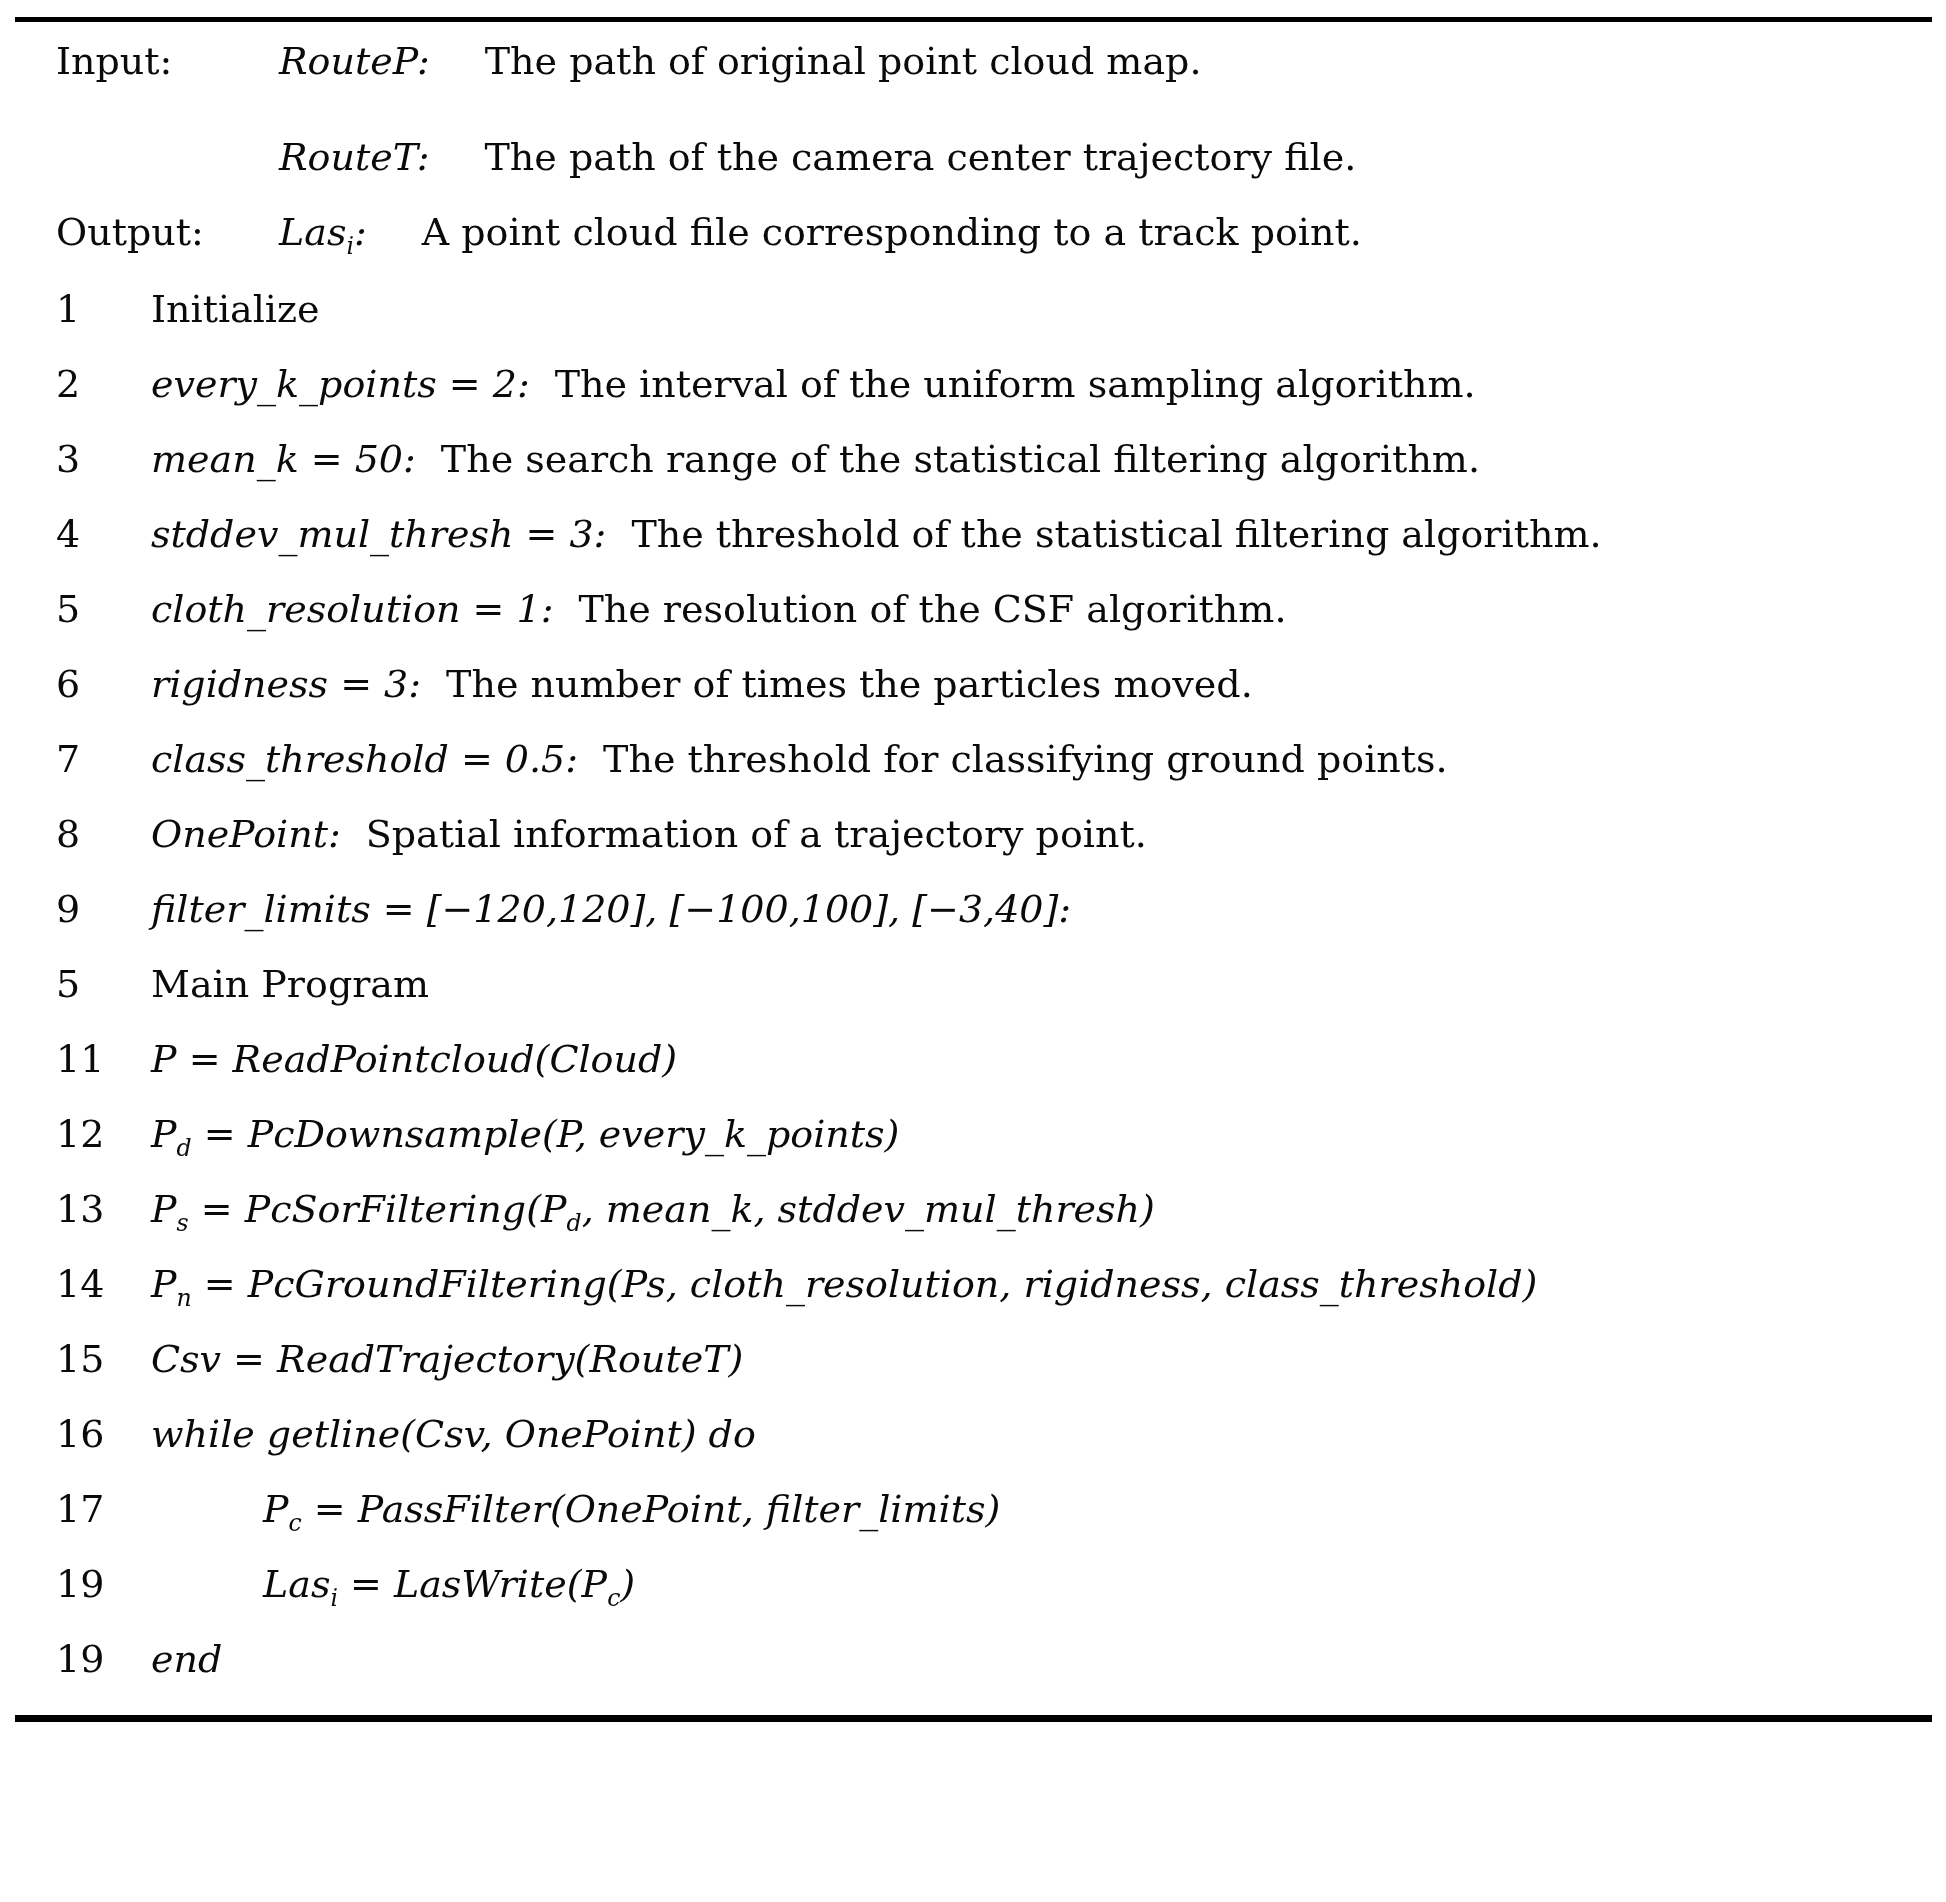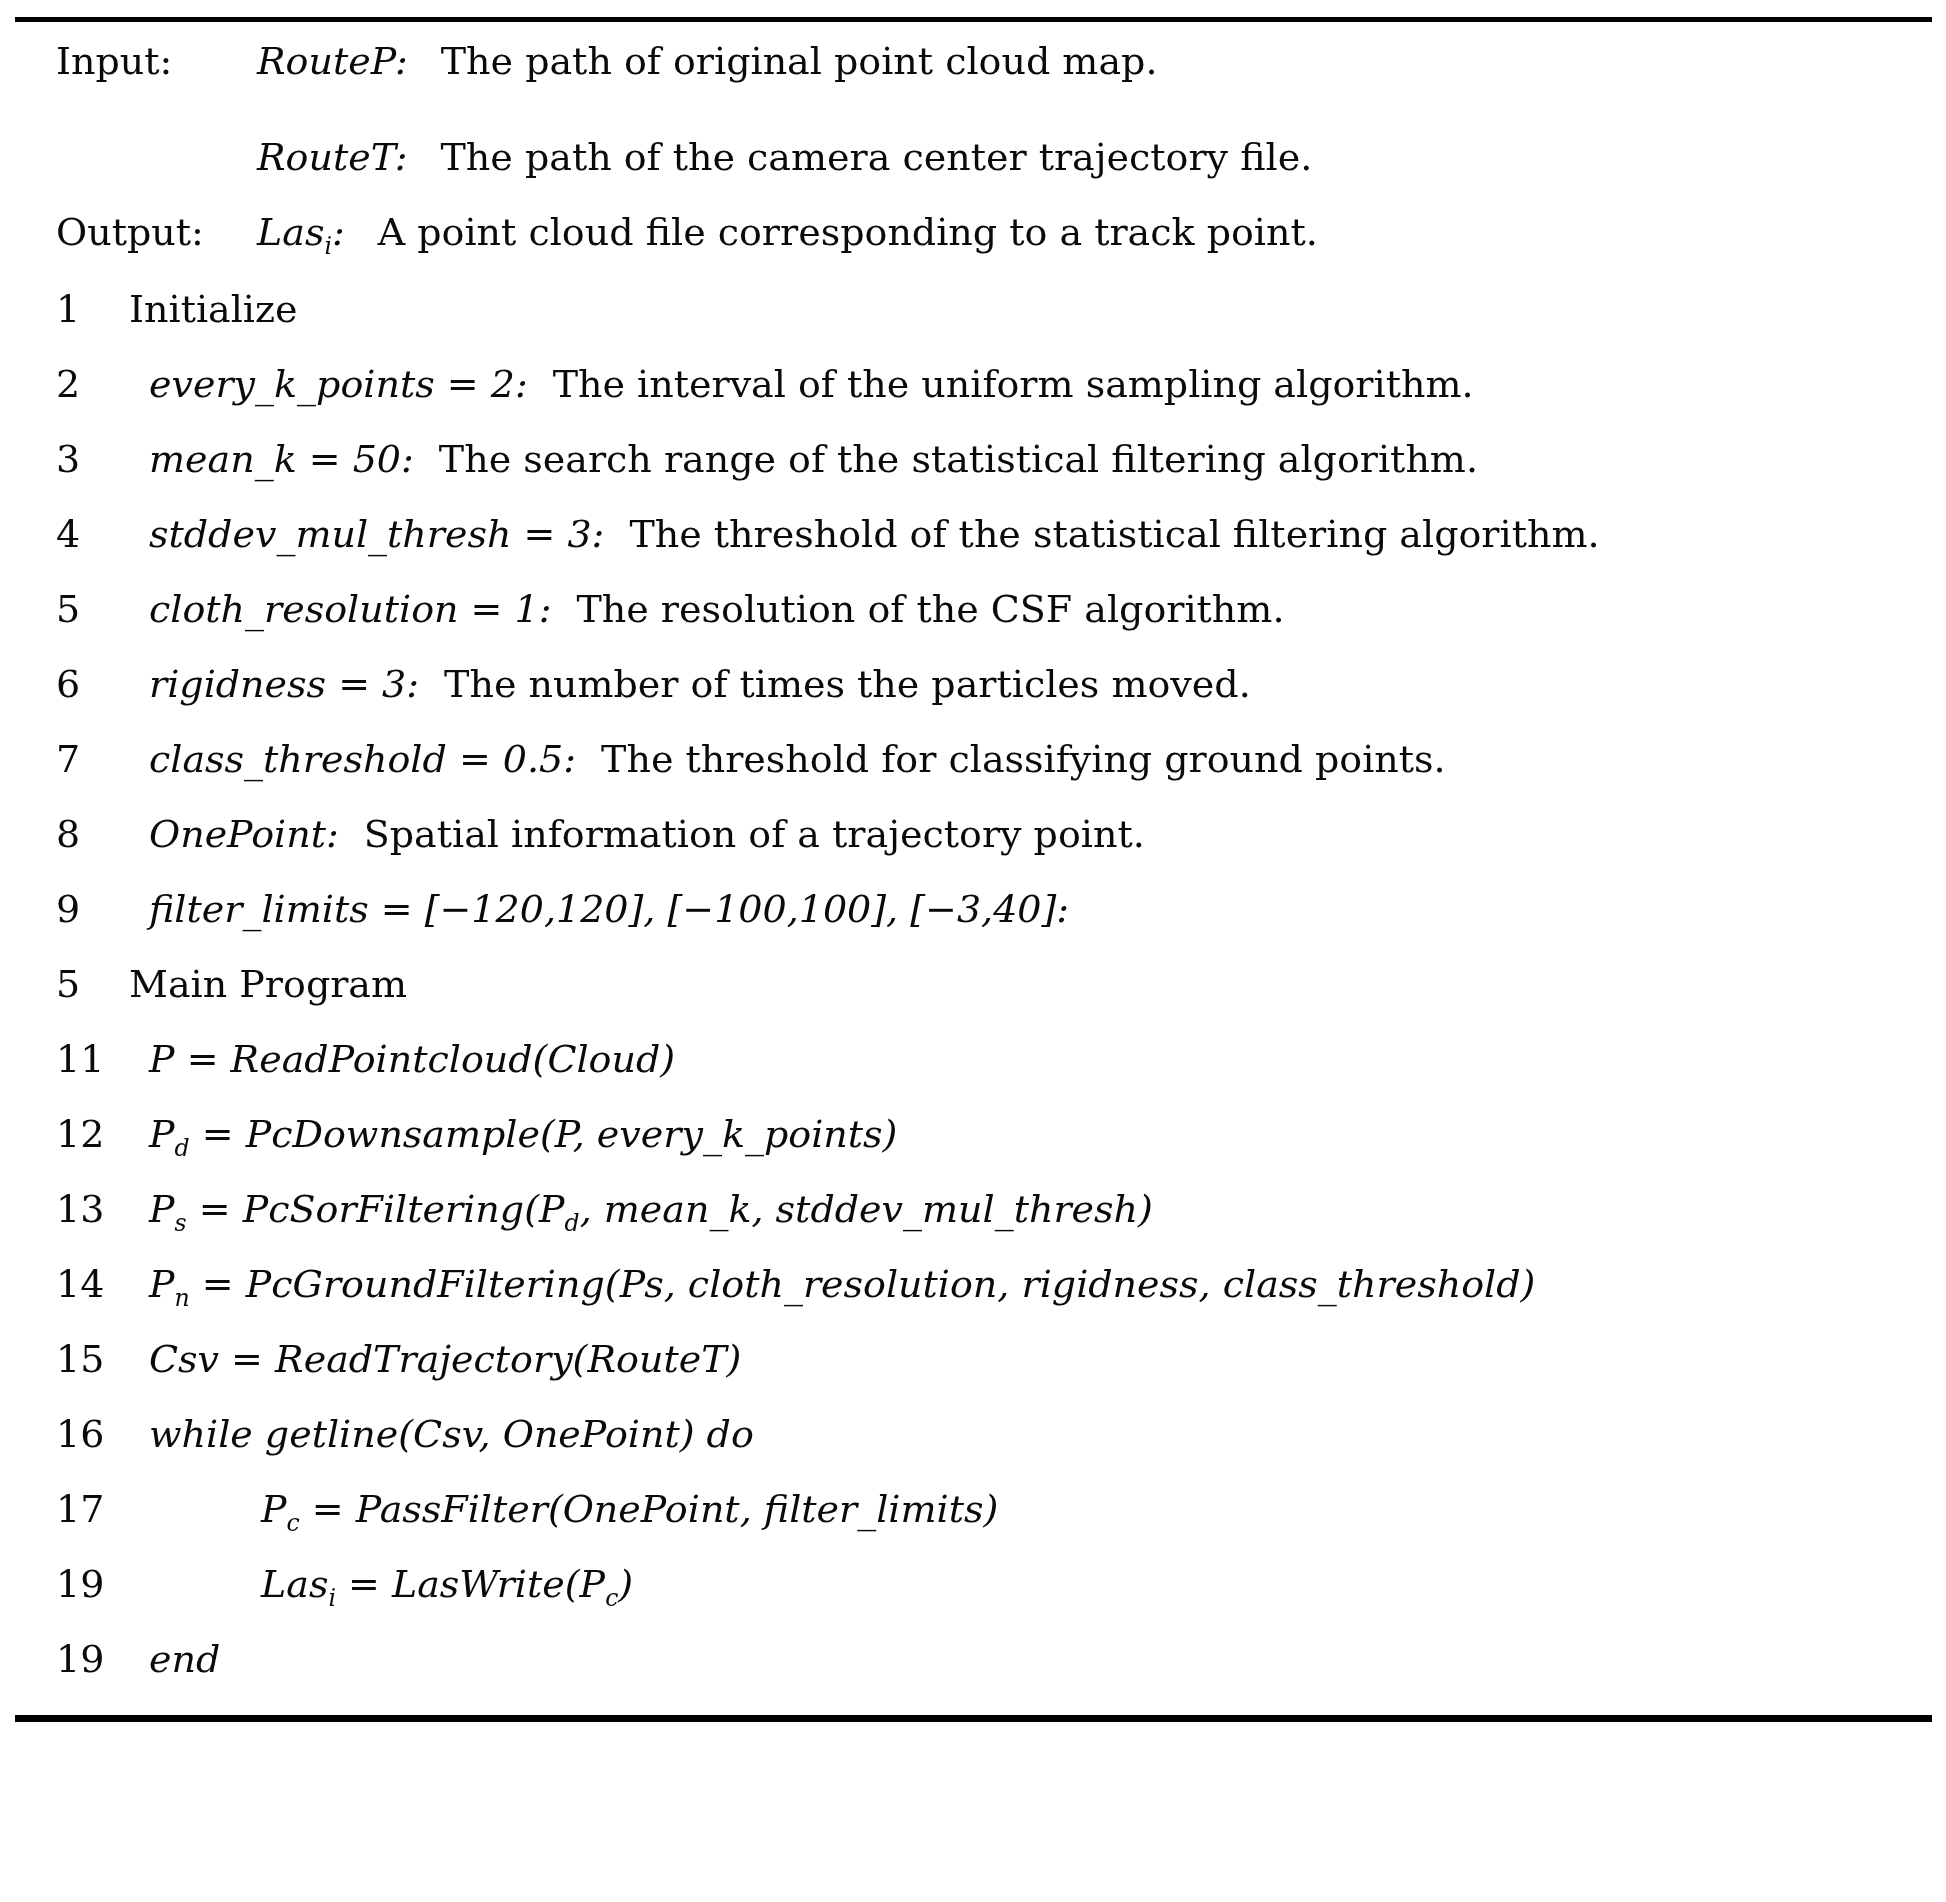--- a/index.html
+++ b/index.html
@@ -24,29 +24,30 @@
     font-weight:bold; font-size:45px;
     letter-spacing:0.4px;
   }
   .rows { padding-top:1.7px; }
   .row {
     min-height:75px;
     display:flex; align-items:center;
     font-size:38px;
     padding-left:41px;
     line-height:1.15;
+    gap:22px;
   }
   .row.gap-before { margin-top:21.5px;text-align:right; }
   .io-label { width:201px; flex:none; }
   .io-var { font-style:italic; flex:none; }
   .io-desc { margin-left:33px; }
   .num { width:73px; flex:none; }
   .stmt { }
   .stmt.indent { margin-left:112px; }
-  .code { font-style:italic;margin-left:20px; }
+  .code { font-style:italic; }
   .plain { font-style:normal; }
   .desc { font-style:normal; }
   .desc.after-code { margin-left:25px;text-align:center; }
   sub { font-size:0.62em; line-height:0; }
 </style>
 </head>
 <body>
 
 <div class="page">
   <div class="inner">

